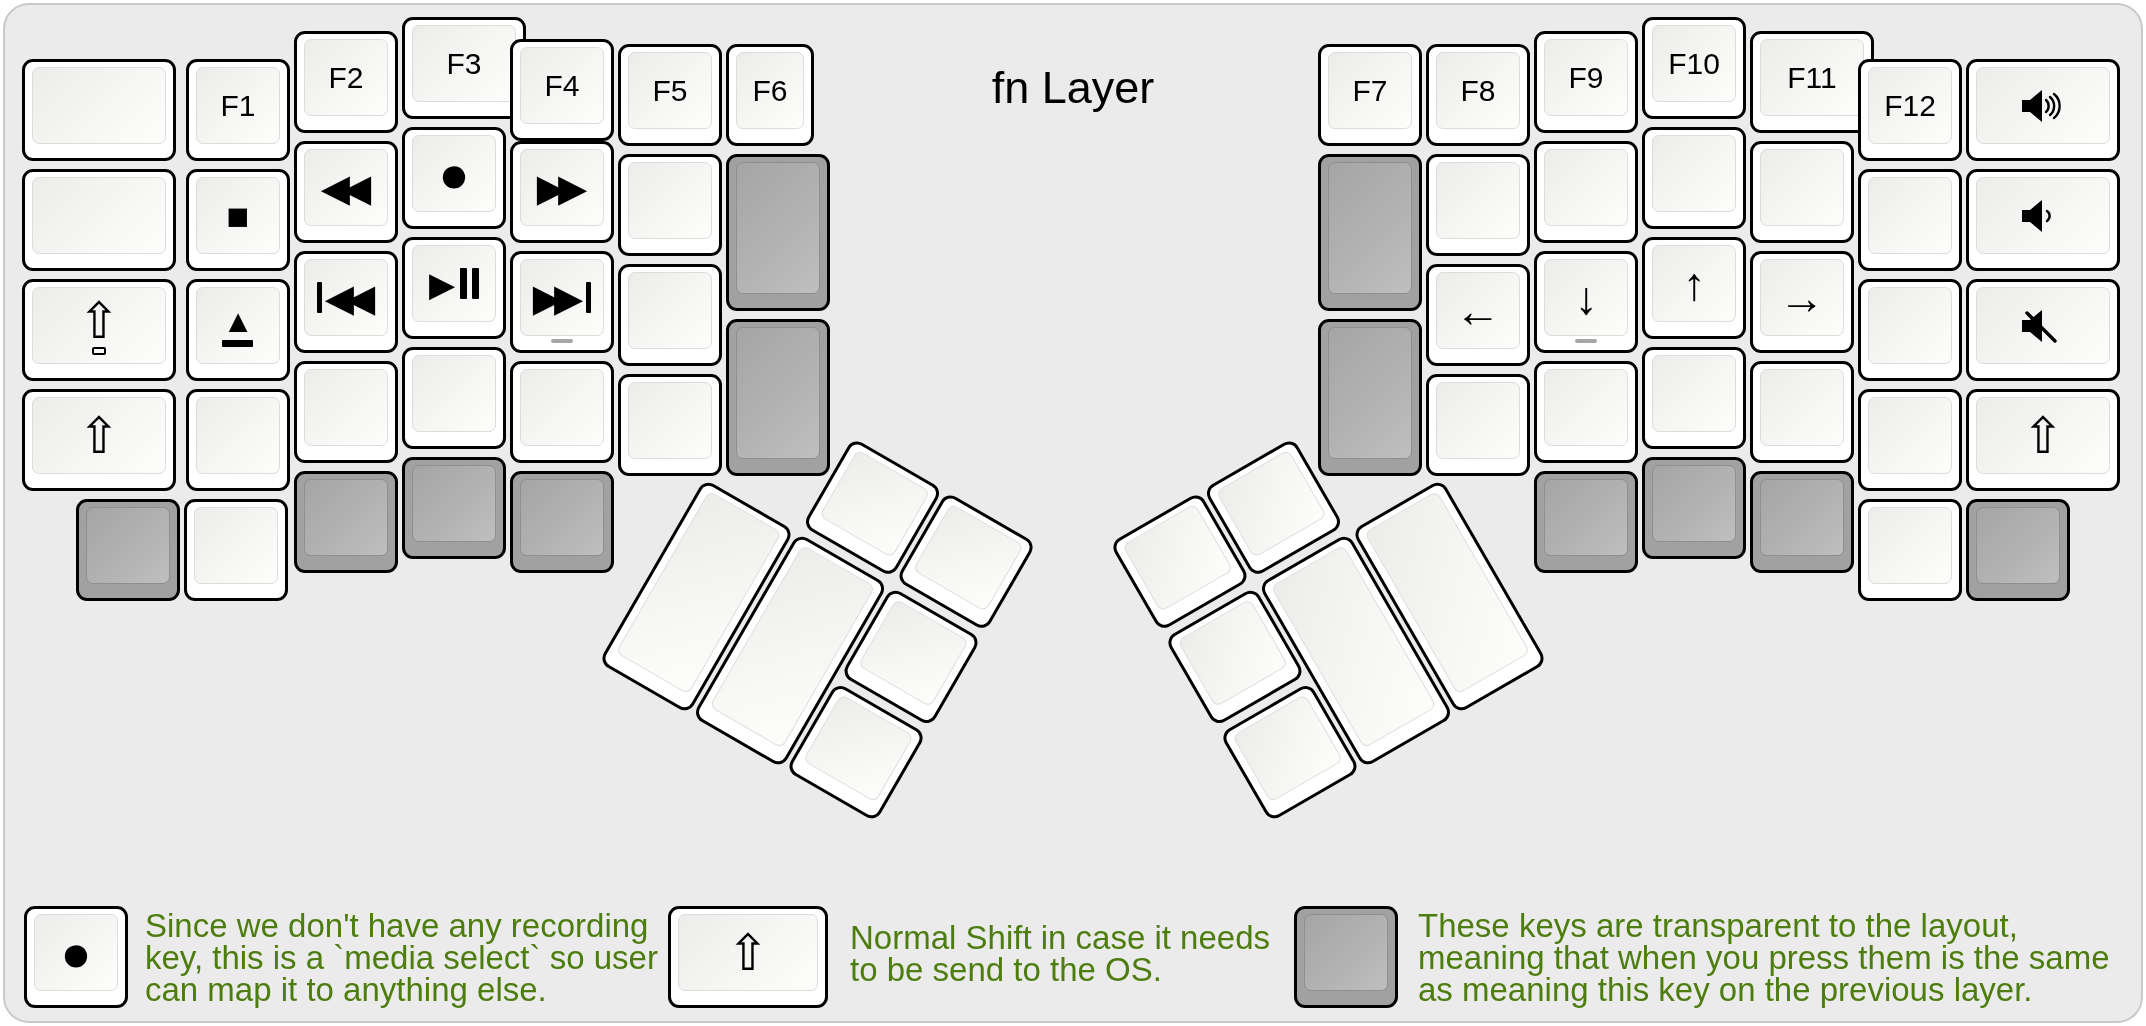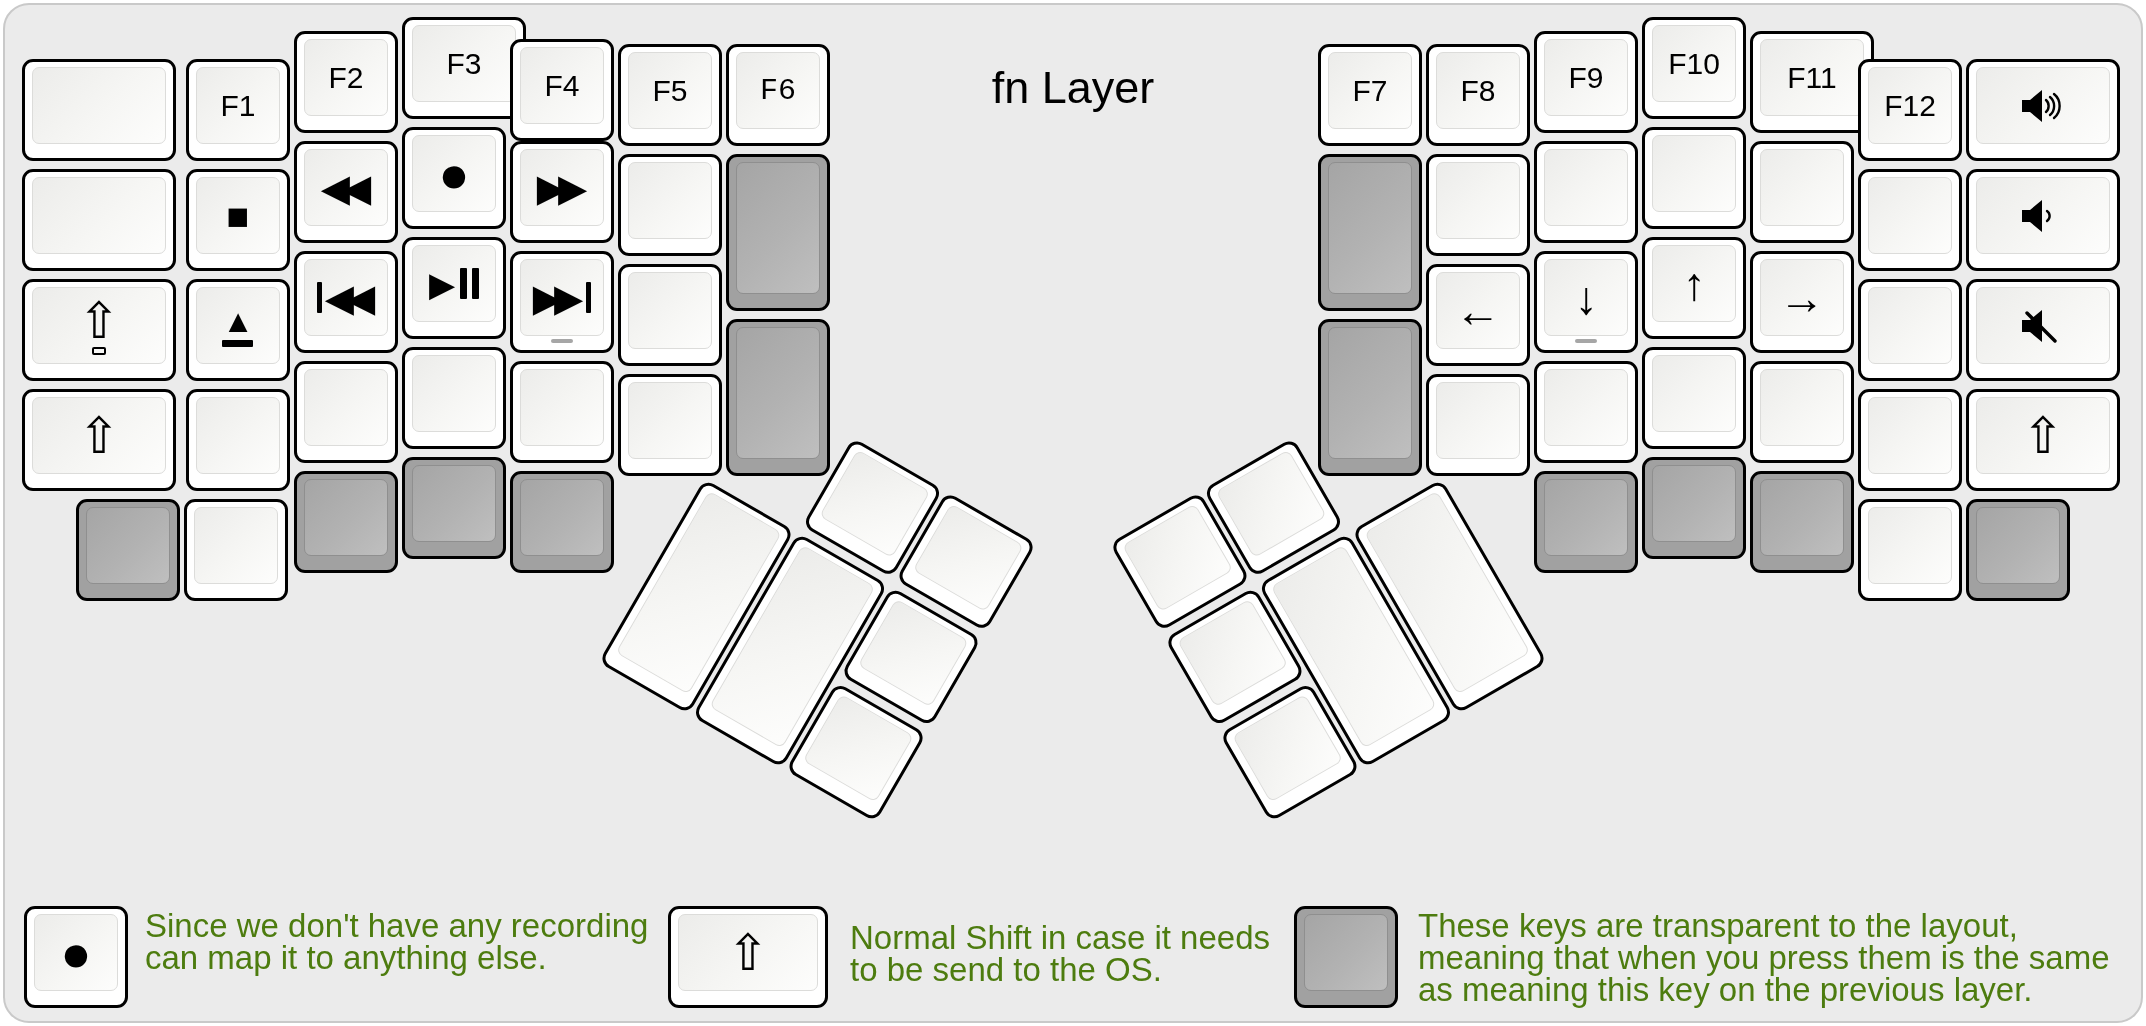--- a/index.html
+++ b/index.html
@@ -174,21 +174,21 @@
     </div>
     <div class="key white" style="left: 618px; top: 154px; width: 104px; height: 102px;">
       <div class="keytop"></div>
     </div>
     <div class="key white" style="left: 618px; top: 264px; width: 104px; height: 102px;">
       <div class="keytop"></div>
     </div>
     <div class="key white" style="left: 618px; top: 374px; width: 104px; height: 102px;">
       <div class="keytop"></div>
     </div>
-    <div class="key white" style="left: 726px; top: 44px; width: 104px; height: 102px; font-family: Liberation Mono, monospace;">
+    <div class="key white" style="left: 726px; top: 44px; width: 88px; height: 102px;">
       <div class="keytop">
         <span class="klabel">F6</span>
       </div>
     </div>
     <div class="key dark" style="left: 726px; top: 154px; width: 104px; height: 157px;">
       <div class="keytop"></div>
     </div>
     <div class="key dark" style="left: 726px; top: 319px; width: 104px; height: 157px;">
       <div class="keytop"></div>
     </div>
@@ -385,20 +385,21 @@
     </div>
   </div>
 <div id="legend">
     <div class="key white" style="left: 24px; top: 906px; width: 104px; height: 102px;">
       <div class="keytop">
         <span class="kglyph g-dot">●</span>
       </div>
     </div>
     <div class="legend-text" style="left: 145px; top: 910px;">
       <span class="lline">Since we don't have any recording</span>
+      <span class="lline">key, this is a `media select` so user</span>
       <span class="lline">can map it to anything else.</span>
     </div>
     <div class="key white" style="left: 668px; top: 906px; width: 160px; height: 102px;">
       <div class="keytop">
         <span class="kglyph g-shift">⇧</span>
       </div>
     </div>
     <div class="legend-text" style="left: 850px; top: 922px;">
       <span class="lline">Normal Shift in case it needs</span>
       <span class="lline">to be send to the OS.</span>

